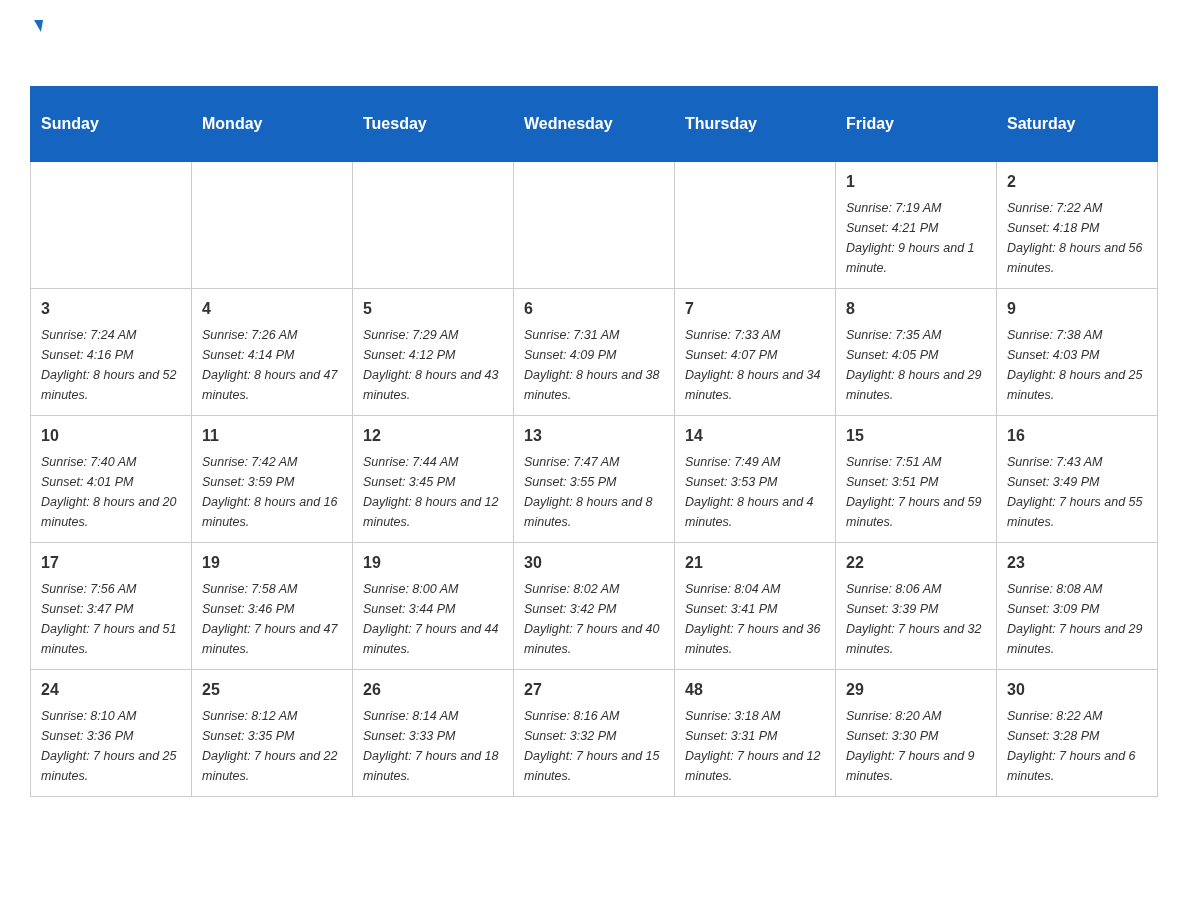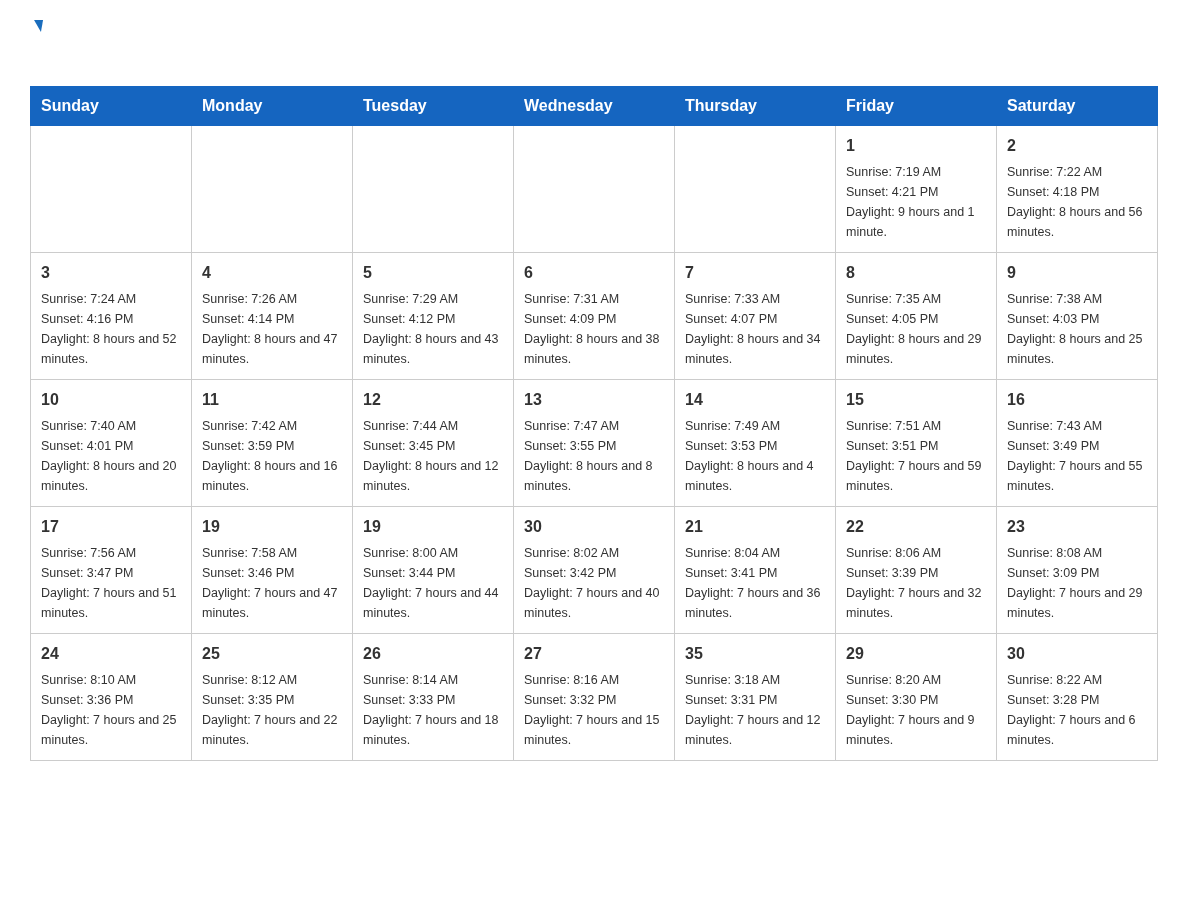--- a/index.html
+++ b/index.html
@@ -41,21 +41,21 @@
     .calendar-table {
       width: 100%;
       border-collapse: collapse;
       border: 1px solid #bbb;
     }
     .calendar-table thead tr th {
       background-color: #1565c0;
       color: #fff;
       font-size: 16px;
       font-weight: bold;
-      padding: 10px 10px;
+      padding: 28px 10px;
       text-align: left;
       border: 1px solid #1565c0;
     }
     .calendar-table tbody tr td {
       vertical-align: top;
       padding: 8px 10px 10px 10px;
       border: 1px solid #ccc;
       min-height: 100px;
       font-size: 13px;
       line-height: 1.5;
@@ -64,20 +64,21 @@
     .day-number {
       font-size: 16px;
       font-weight: bold;
       margin-bottom: 4px;
       color: #333;
     }
     .day-info {
       font-size: 12.5px;
       color: #333;
       line-height: 1.6;
+      font-style: italic;
     }
     .empty-cell {
       background: #fff;
     }
     .row-divider td {
       border-top: 2px solid #1565c0;
     }
   </style>
 </head>
 <body>
@@ -281,21 +282,21 @@
 Sunset: 3:33 PM
 Daylight: 7 hours and 18 minutes.</div>
         </td>
         <td>
           <div class="day-number">27</div>
           <div class="day-info">Sunrise: 8:16 AM
 Sunset: 3:32 PM
 Daylight: 7 hours and 15 minutes.</div>
         </td>
         <td>
-          <div class="day-number">35</div>
+          <div class="day-number">48</div>
           <div class="day-info">Sunrise: 3:18 AM
 Sunset: 3:31 PM
 Daylight: 7 hours and 12 minutes.</div>
         </td>
         <td>
           <div class="day-number">29</div>
           <div class="day-info">Sunrise: 8:20 AM
 Sunset: 3:30 PM
 Daylight: 7 hours and 9 minutes.</div>
         </td>

